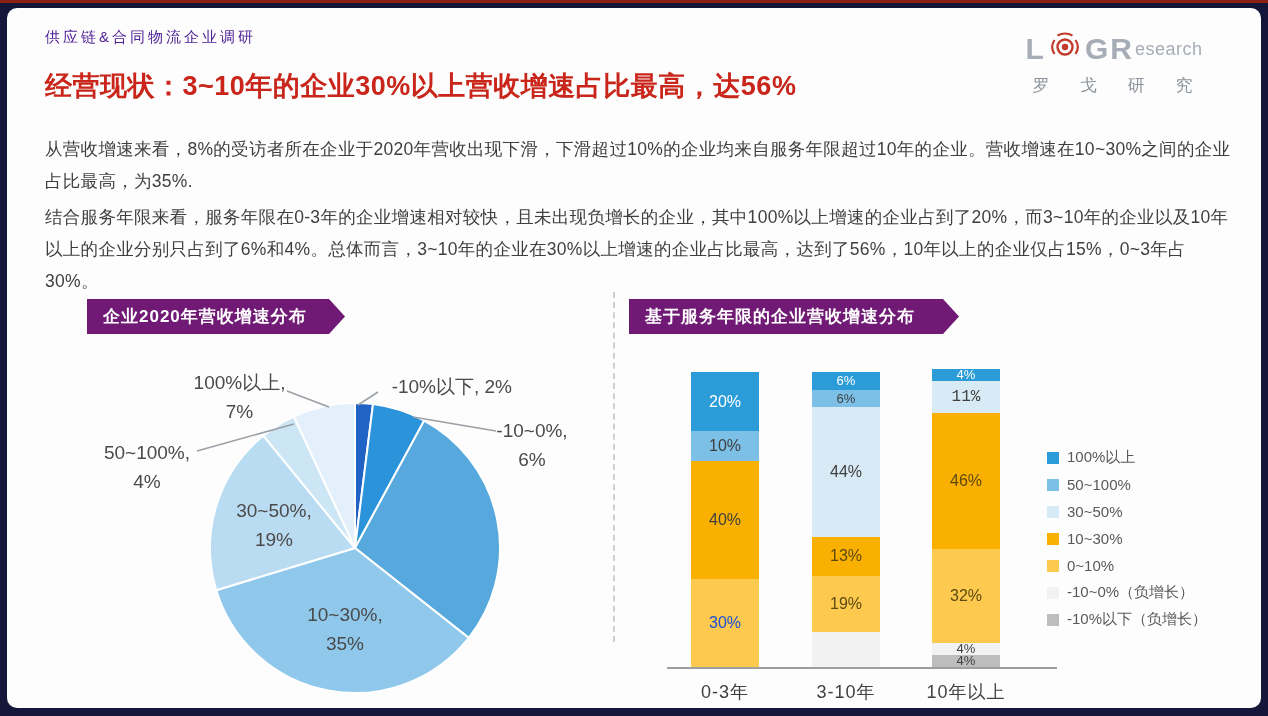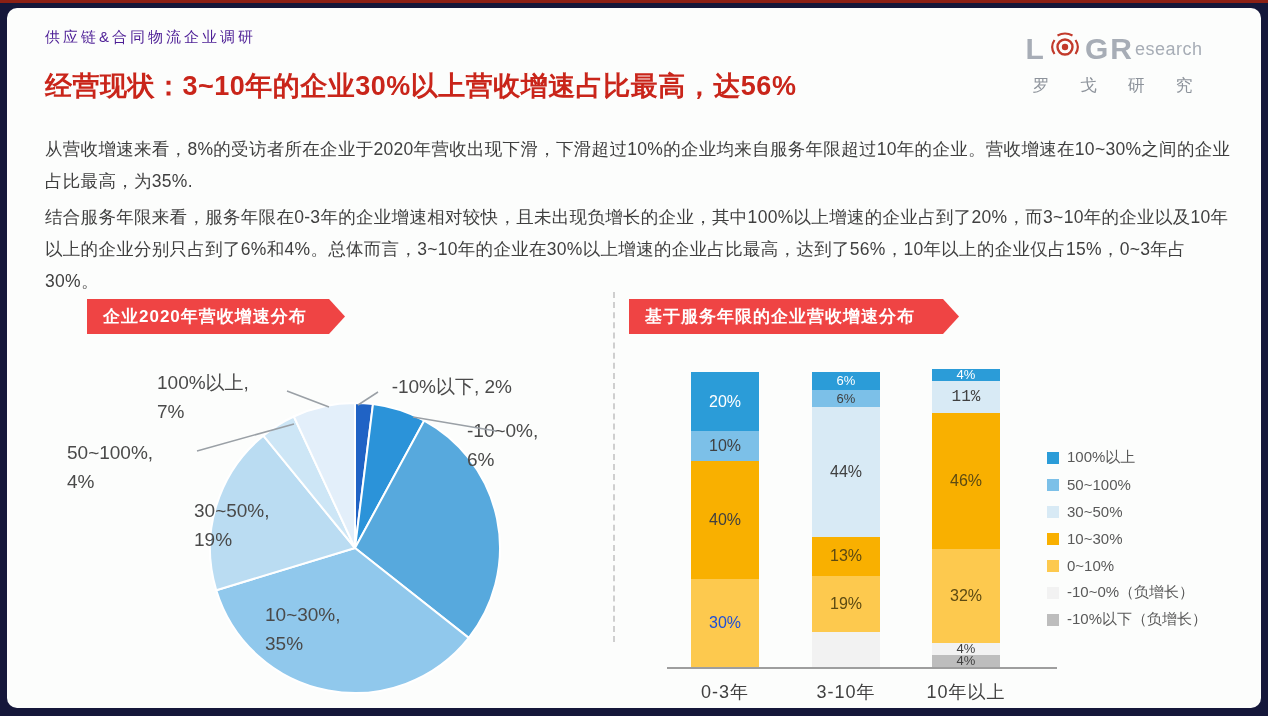--- a/index.html
+++ b/index.html
@@ -31,36 +31,36 @@
   }
   
   .para {
     position:absolute; left:38px; width:1190px;
     font-size:17.5px; color:#3f3f3f; line-height:32px; letter-spacing:0.3px;
   }
   .para1 { top:125px; }
   .para2 { top:193px; }
   
   .banner {
-    position:absolute; height:35px; background:#ef4444; color:#fff;
+    position:absolute; height:35px; background:#701a75; color:#fff;
     font-size:17px; font-weight:bold; line-height:35px; padding-left:16px;
     letter-spacing:1px;
     clip-path:polygon(0 0, calc(100% - 16px) 0, 100% 50%, calc(100% - 16px) 100%, 0 100%);
   }
   .banner-left  { left:80px;  top:291px; width:258px; }
   .banner-right { left:622px; top:291px; width:330px; }
   .divider {
     position:absolute; left:606px; top:284px; height:350px; width:0;
     border-left:2px dashed #cfcfcf;
   }
   
   .pie-svg { position:absolute; left:200px; top:392px; }
   .pie-label {
     position:absolute; font-size:19px; color:#4a4a4a; line-height:29px;
-    white-space:pre-line; text-align:left;
+    white-space:pre-line; text-align:center;
   }
   .plbl-0 { left:355px; top:364px; width:150px; text-align:right; }   
   .plbl-1 { left:460px; top:408px; width:130px; }                    
   .plbl-2 { left:353px; top:498px; width:160px; }                    
   .plbl-3 { left:258px; top:592px; width:160px; }                    
   .plbl-4 { left:187px; top:488px; width:160px; }                    
   .plbl-5 { left:60px;  top:430px; width:160px; }                    
   .plbl-6 { left:150px; top:360px; width:165px; }                    
   .leader-svg { position:absolute; left:0; top:0; pointer-events:none; }
   

